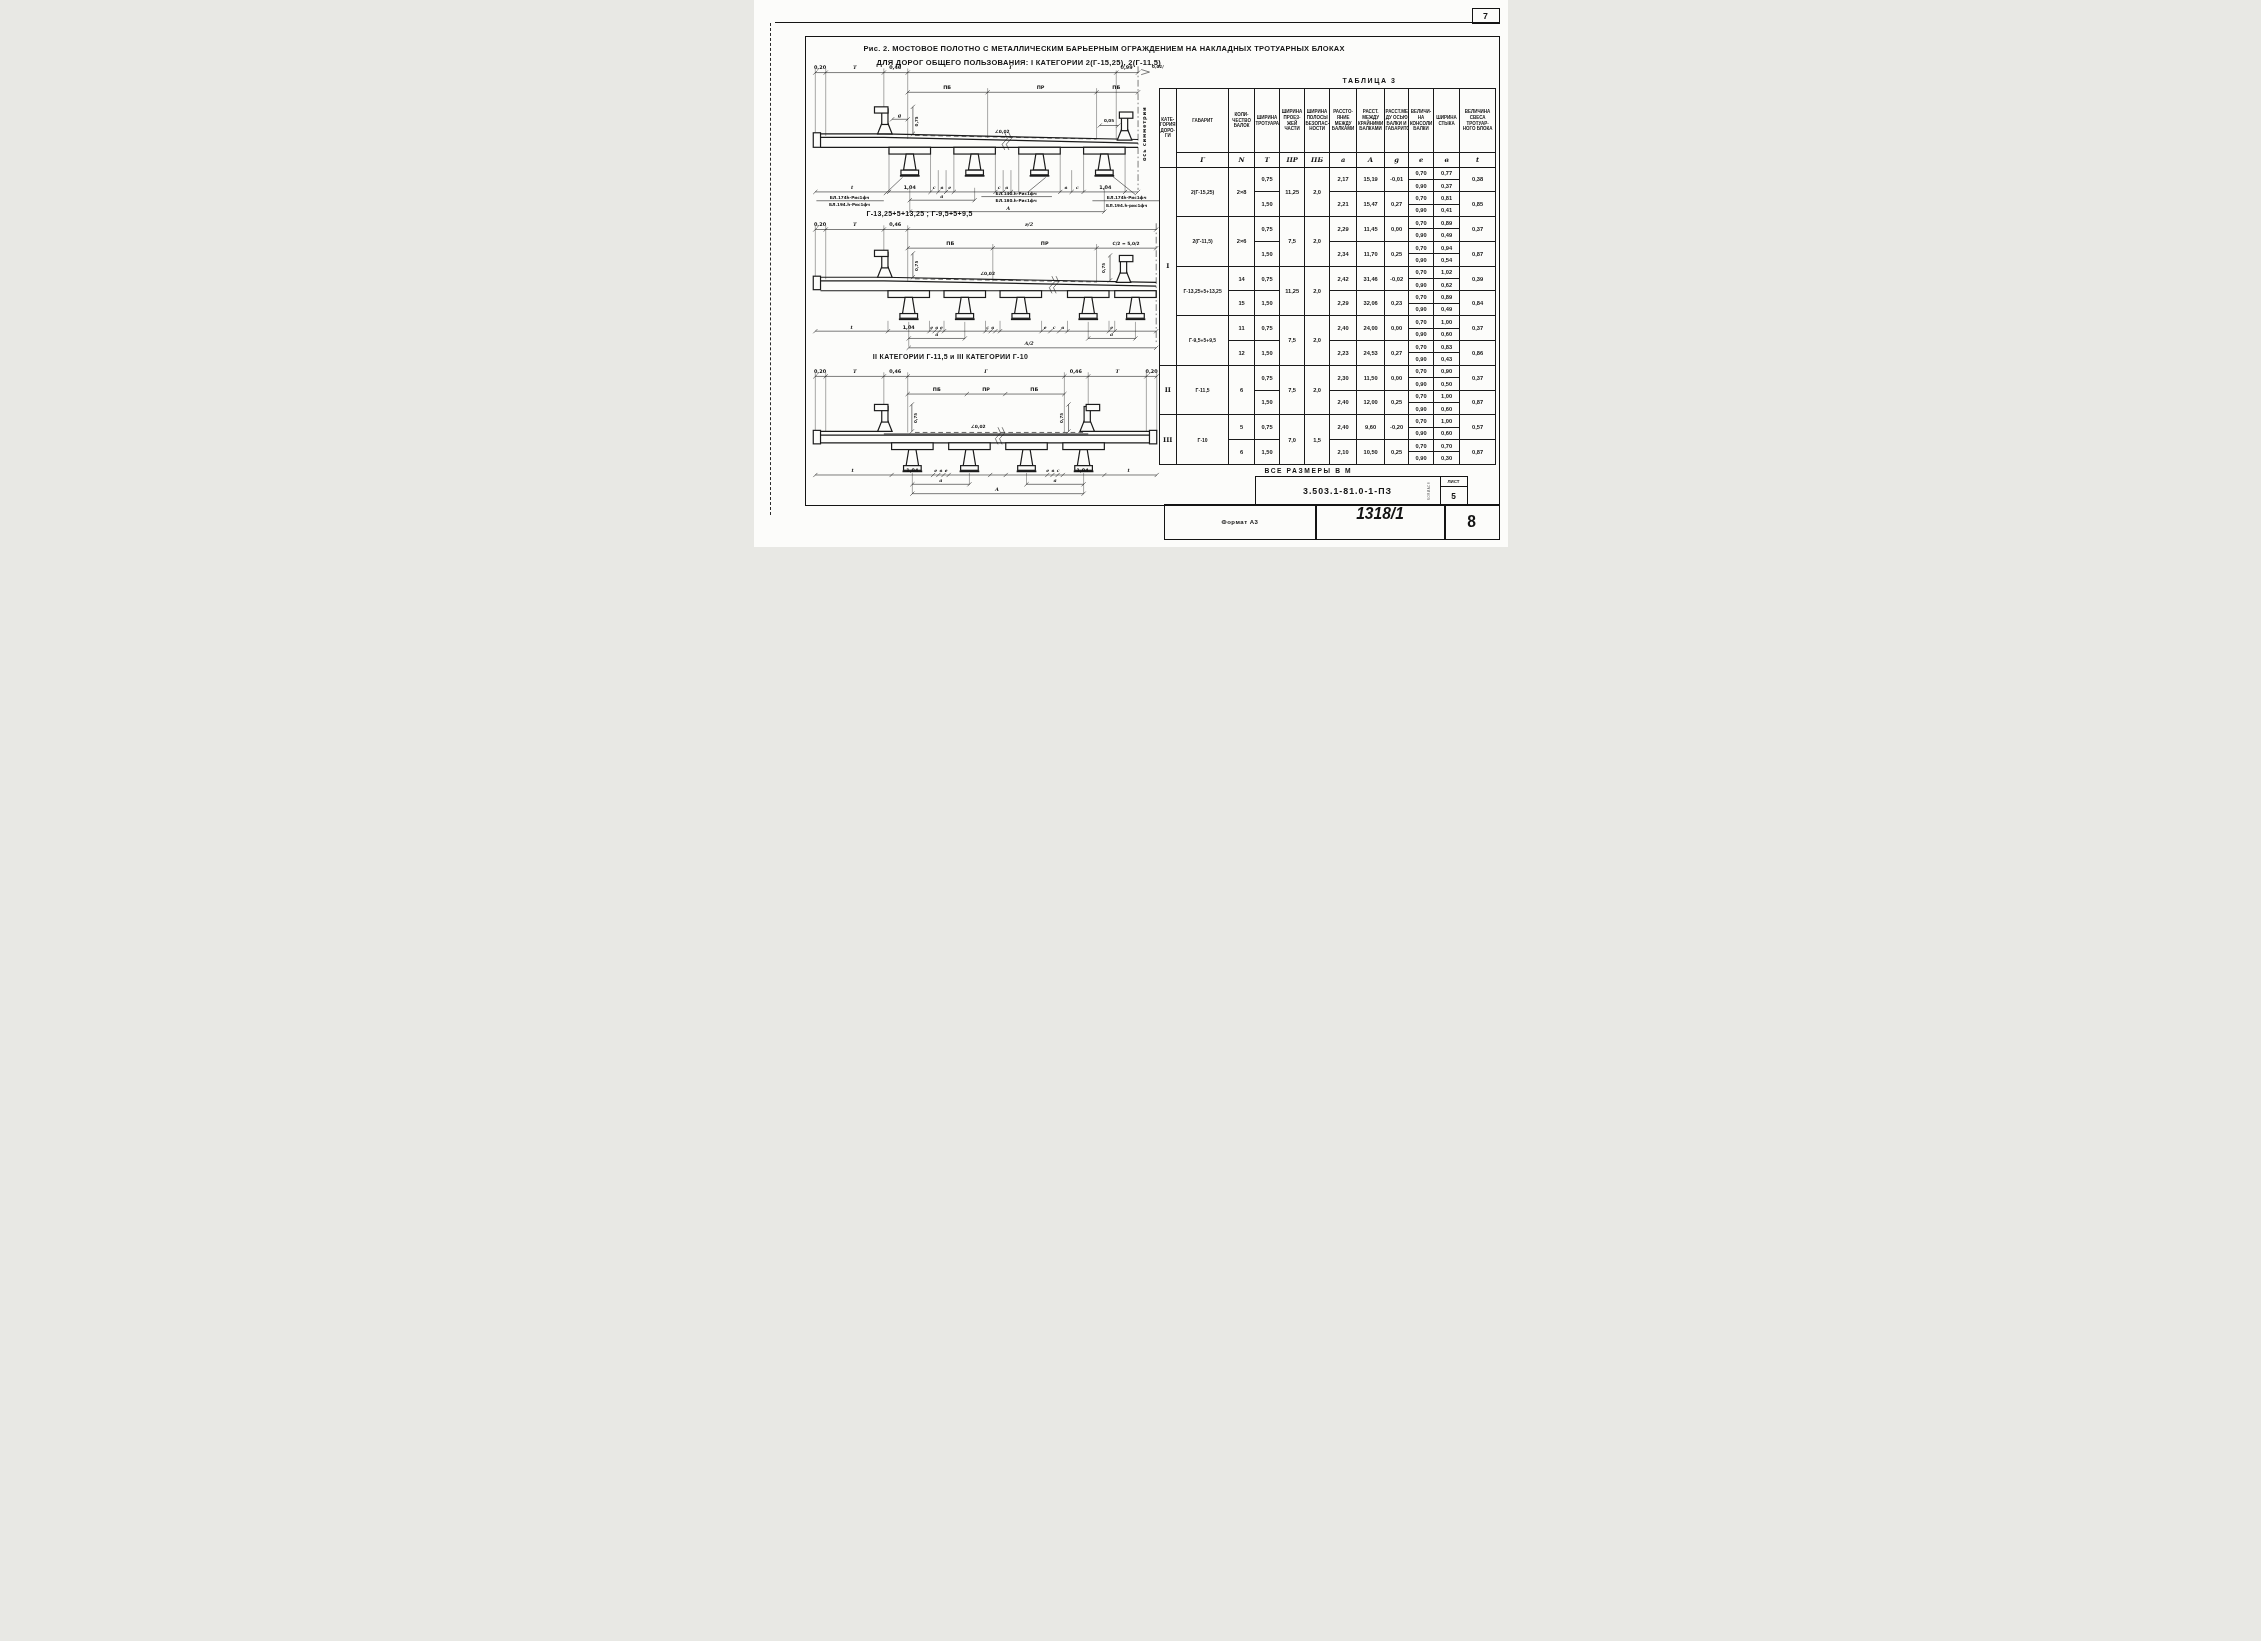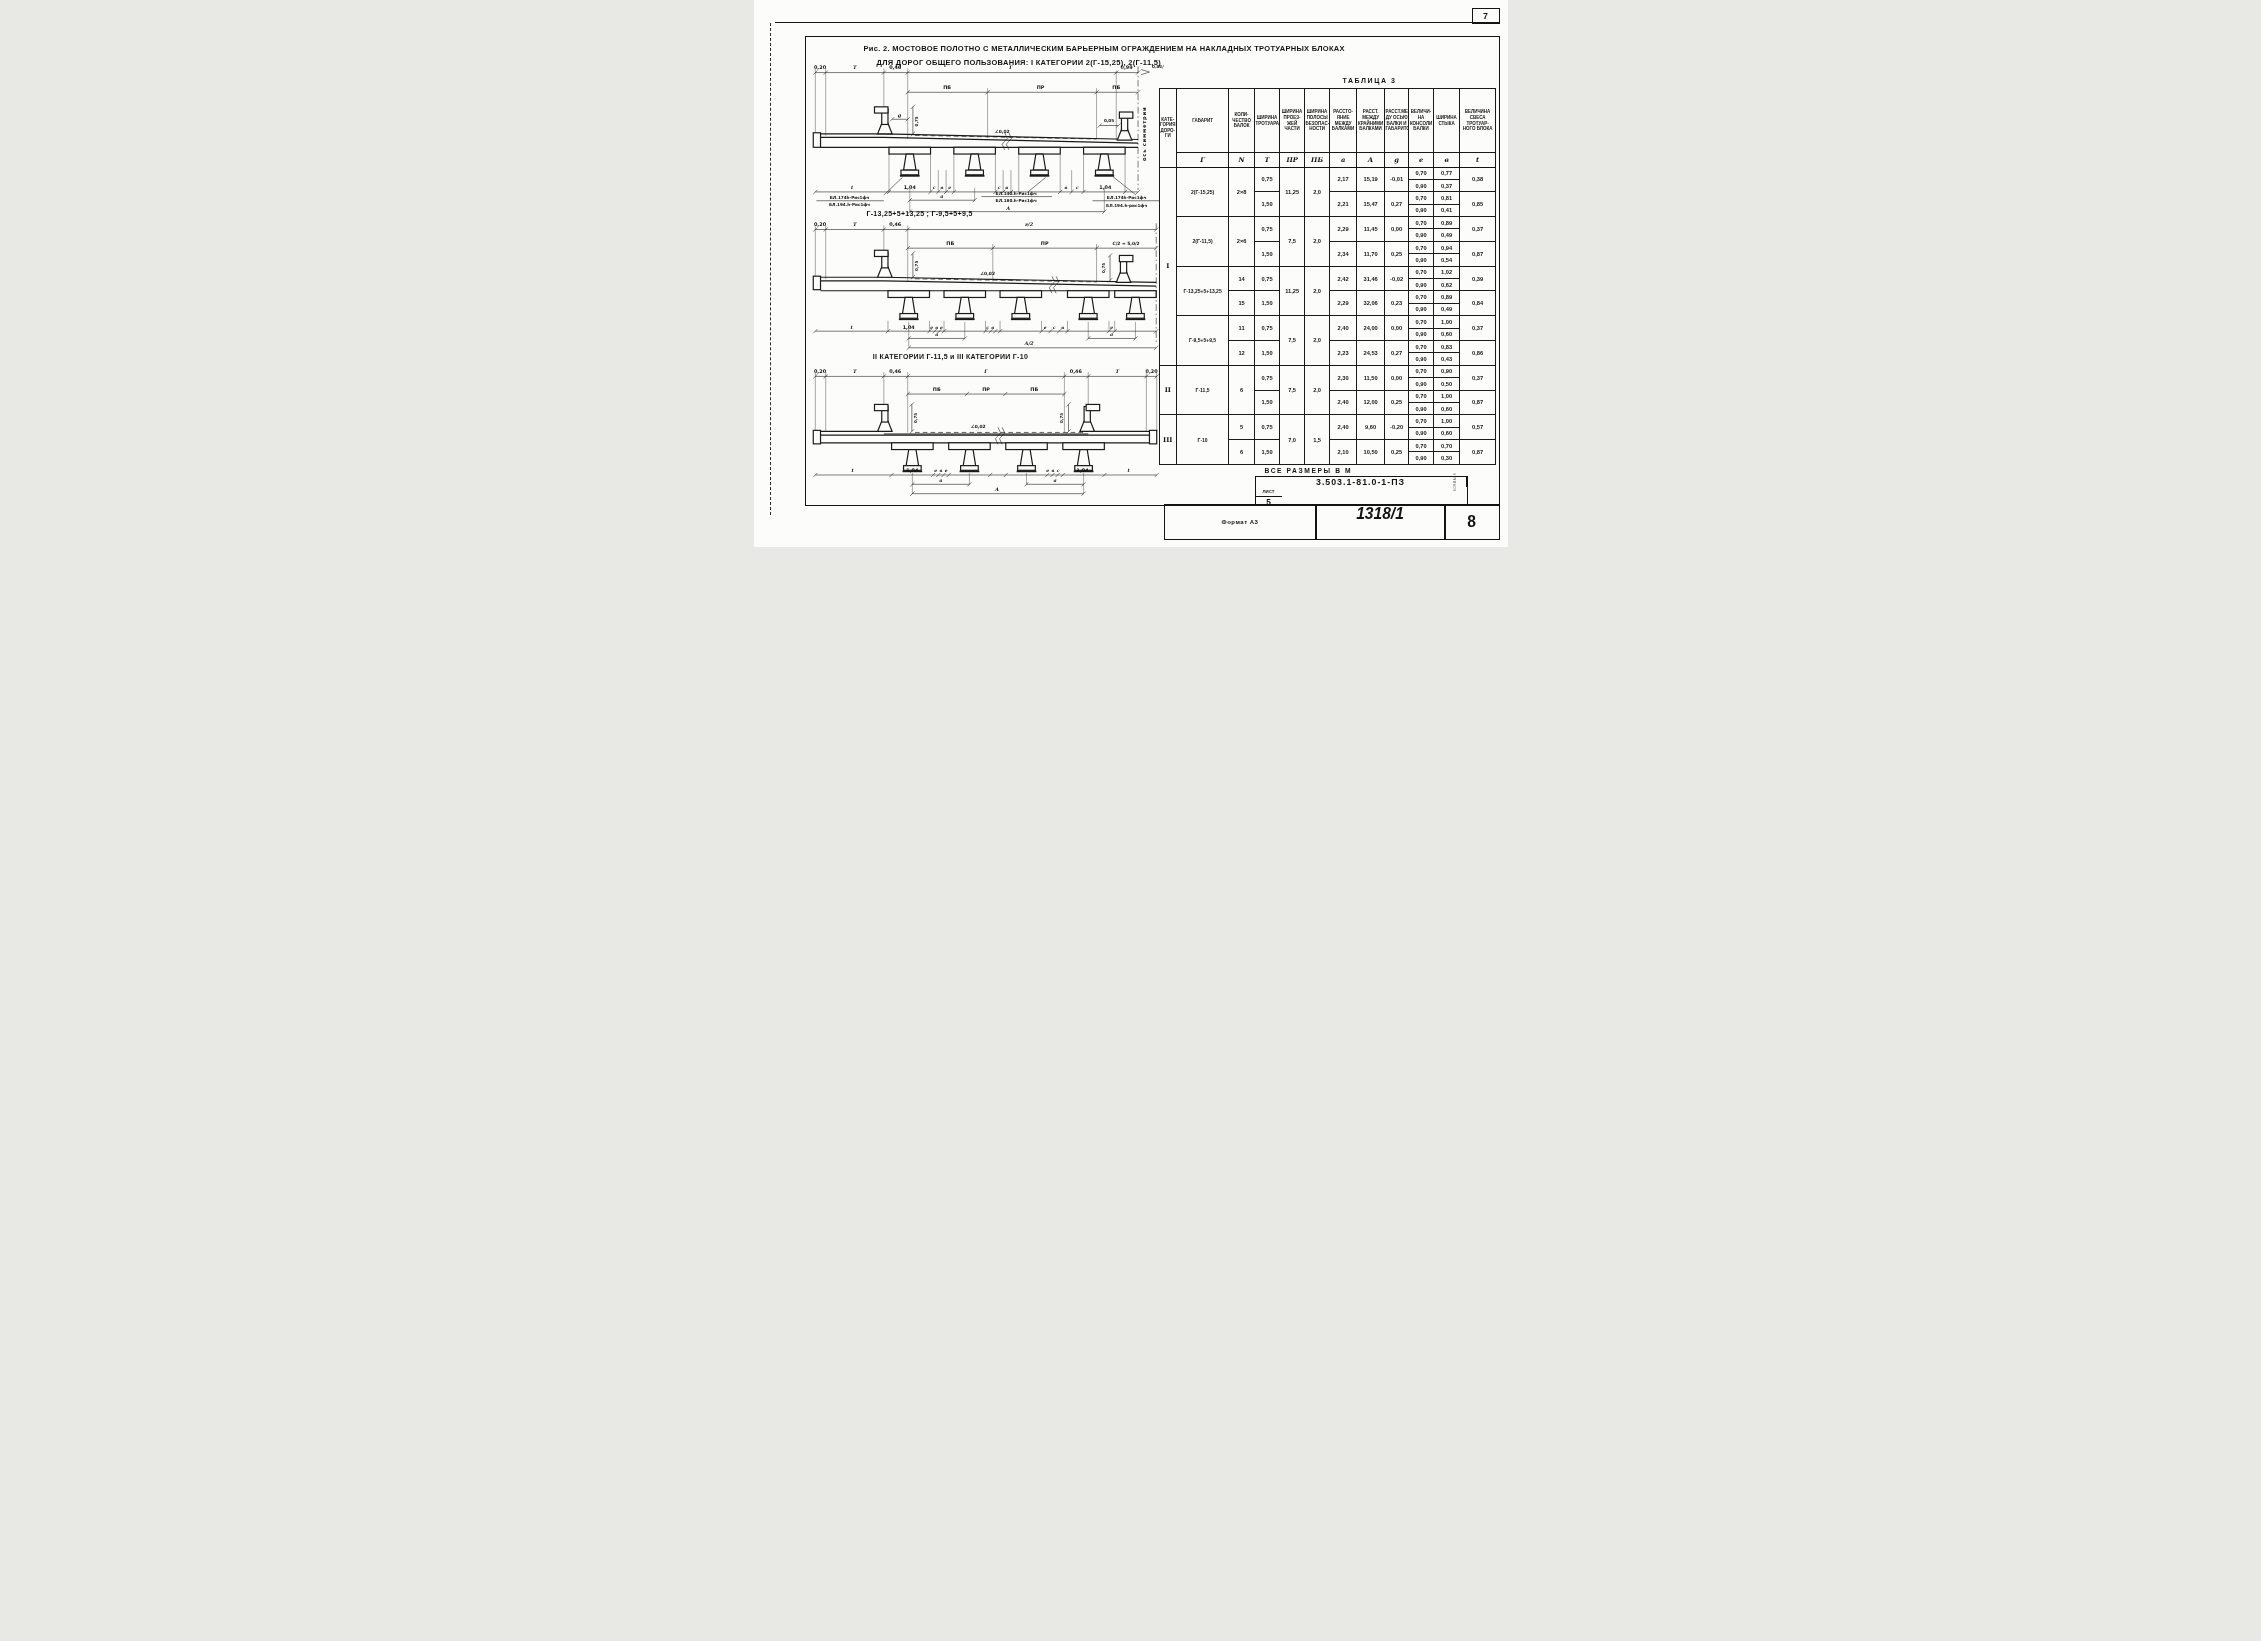--- a/index.html
+++ b/index.html
@@ -22,21 +22,21 @@
   .t3wrap{left:405px;top:88px;}
   table.t3{border-collapse:collapse;table-layout:fixed;width:337px;border:1.6px solid #141414;background:#fcfcfa;}
   .t3 td{border:0.7px solid #1a1a1a;text-align:center;vertical-align:middle;padding:0 0.5px;overflow:hidden;}
   .t3 .hd{font-size:4.5px;font-weight:700;line-height:1.25;height:63px;vertical-align:middle;}
   .t3 .sym{font-family:"DejaVu Serif",serif;font-style:italic;font-weight:700;font-size:6.7px;height:13.5px;border-bottom:1.3px solid #141414;}
   .t3 tbody td{font-size:5.7px;font-weight:700;height:11.4px;}
   .t3 .gab{font-size:5px;}
   .t3 .cat{font-size:6.7px;font-family:"DejaVu Serif",serif;font-weight:700;}
   .t3 tr.grp-top td{border-top:1.3px solid #141414;}
   
-  .tblock{left:501px;top:476px;width:211px;height:27.5px;border:1.3px solid #141414;display:flex;flex-direction:column;}
+  .tblock{left:501px;top:476px;width:211px;height:27.5px;border:1.3px solid #141414;display:flex;}
   .tblock .code{flex:1;display:flex;align-items:center;justify-content:center;
                 font-size:8.8px;font-weight:700;letter-spacing:1px;border-right:1.3px solid #141414;position:relative;}
   .tblock .side{width:26px;display:flex;flex-direction:column;}
   .tblock .side .lbl{height:8.8px;border-bottom:1.3px solid #141414;font-size:4.4px;font-weight:700;
                      display:flex;align-items:center;justify-content:center;}
   .tblock .side .val{flex:1;display:flex;align-items:center;justify-content:center;font-size:8.3px;font-weight:700;}
   .wm{position:absolute;right:1.6px;top:50%;transform:translateY(-50%) rotate(-90deg);transform-origin:center;
       font-size:2.9px;letter-spacing:0.5px;color:#555;font-weight:400;}
   .fmt-box{left:410px;top:504px;width:151px;height:34px;border:1.3px solid #141414;
            display:flex;align-items:center;justify-content:center;font-size:6px;font-weight:700;letter-spacing:0.5px;}

